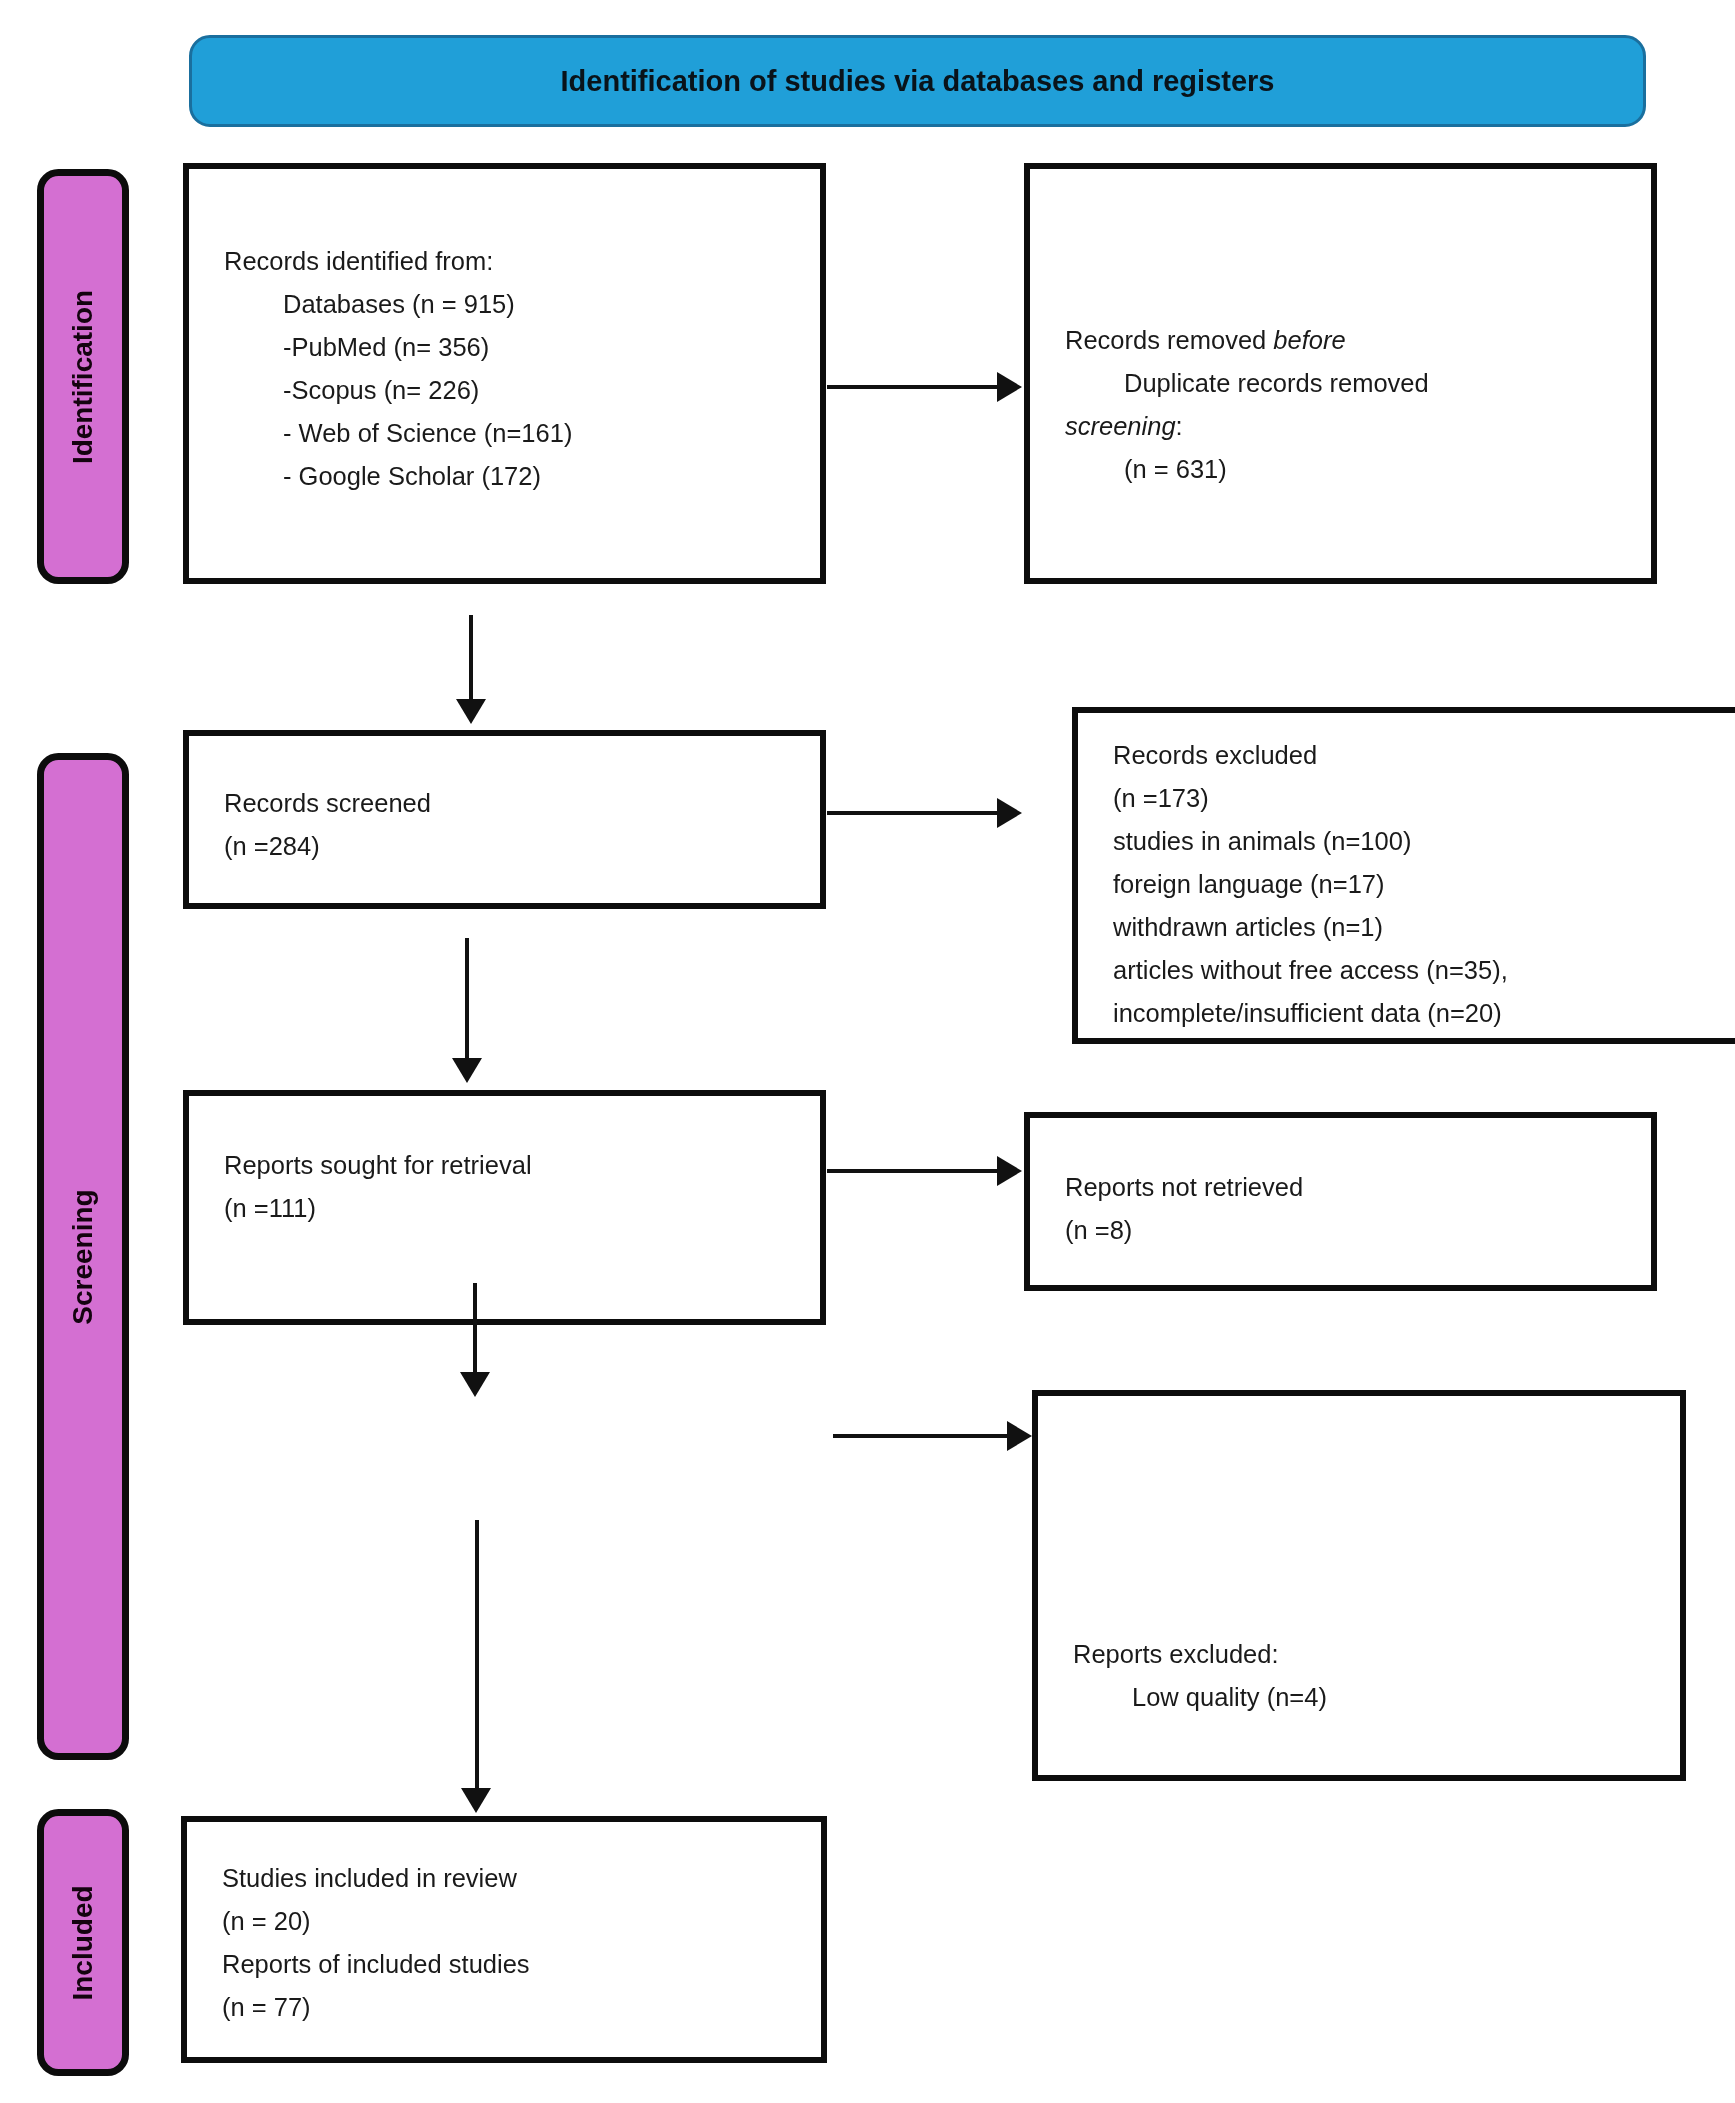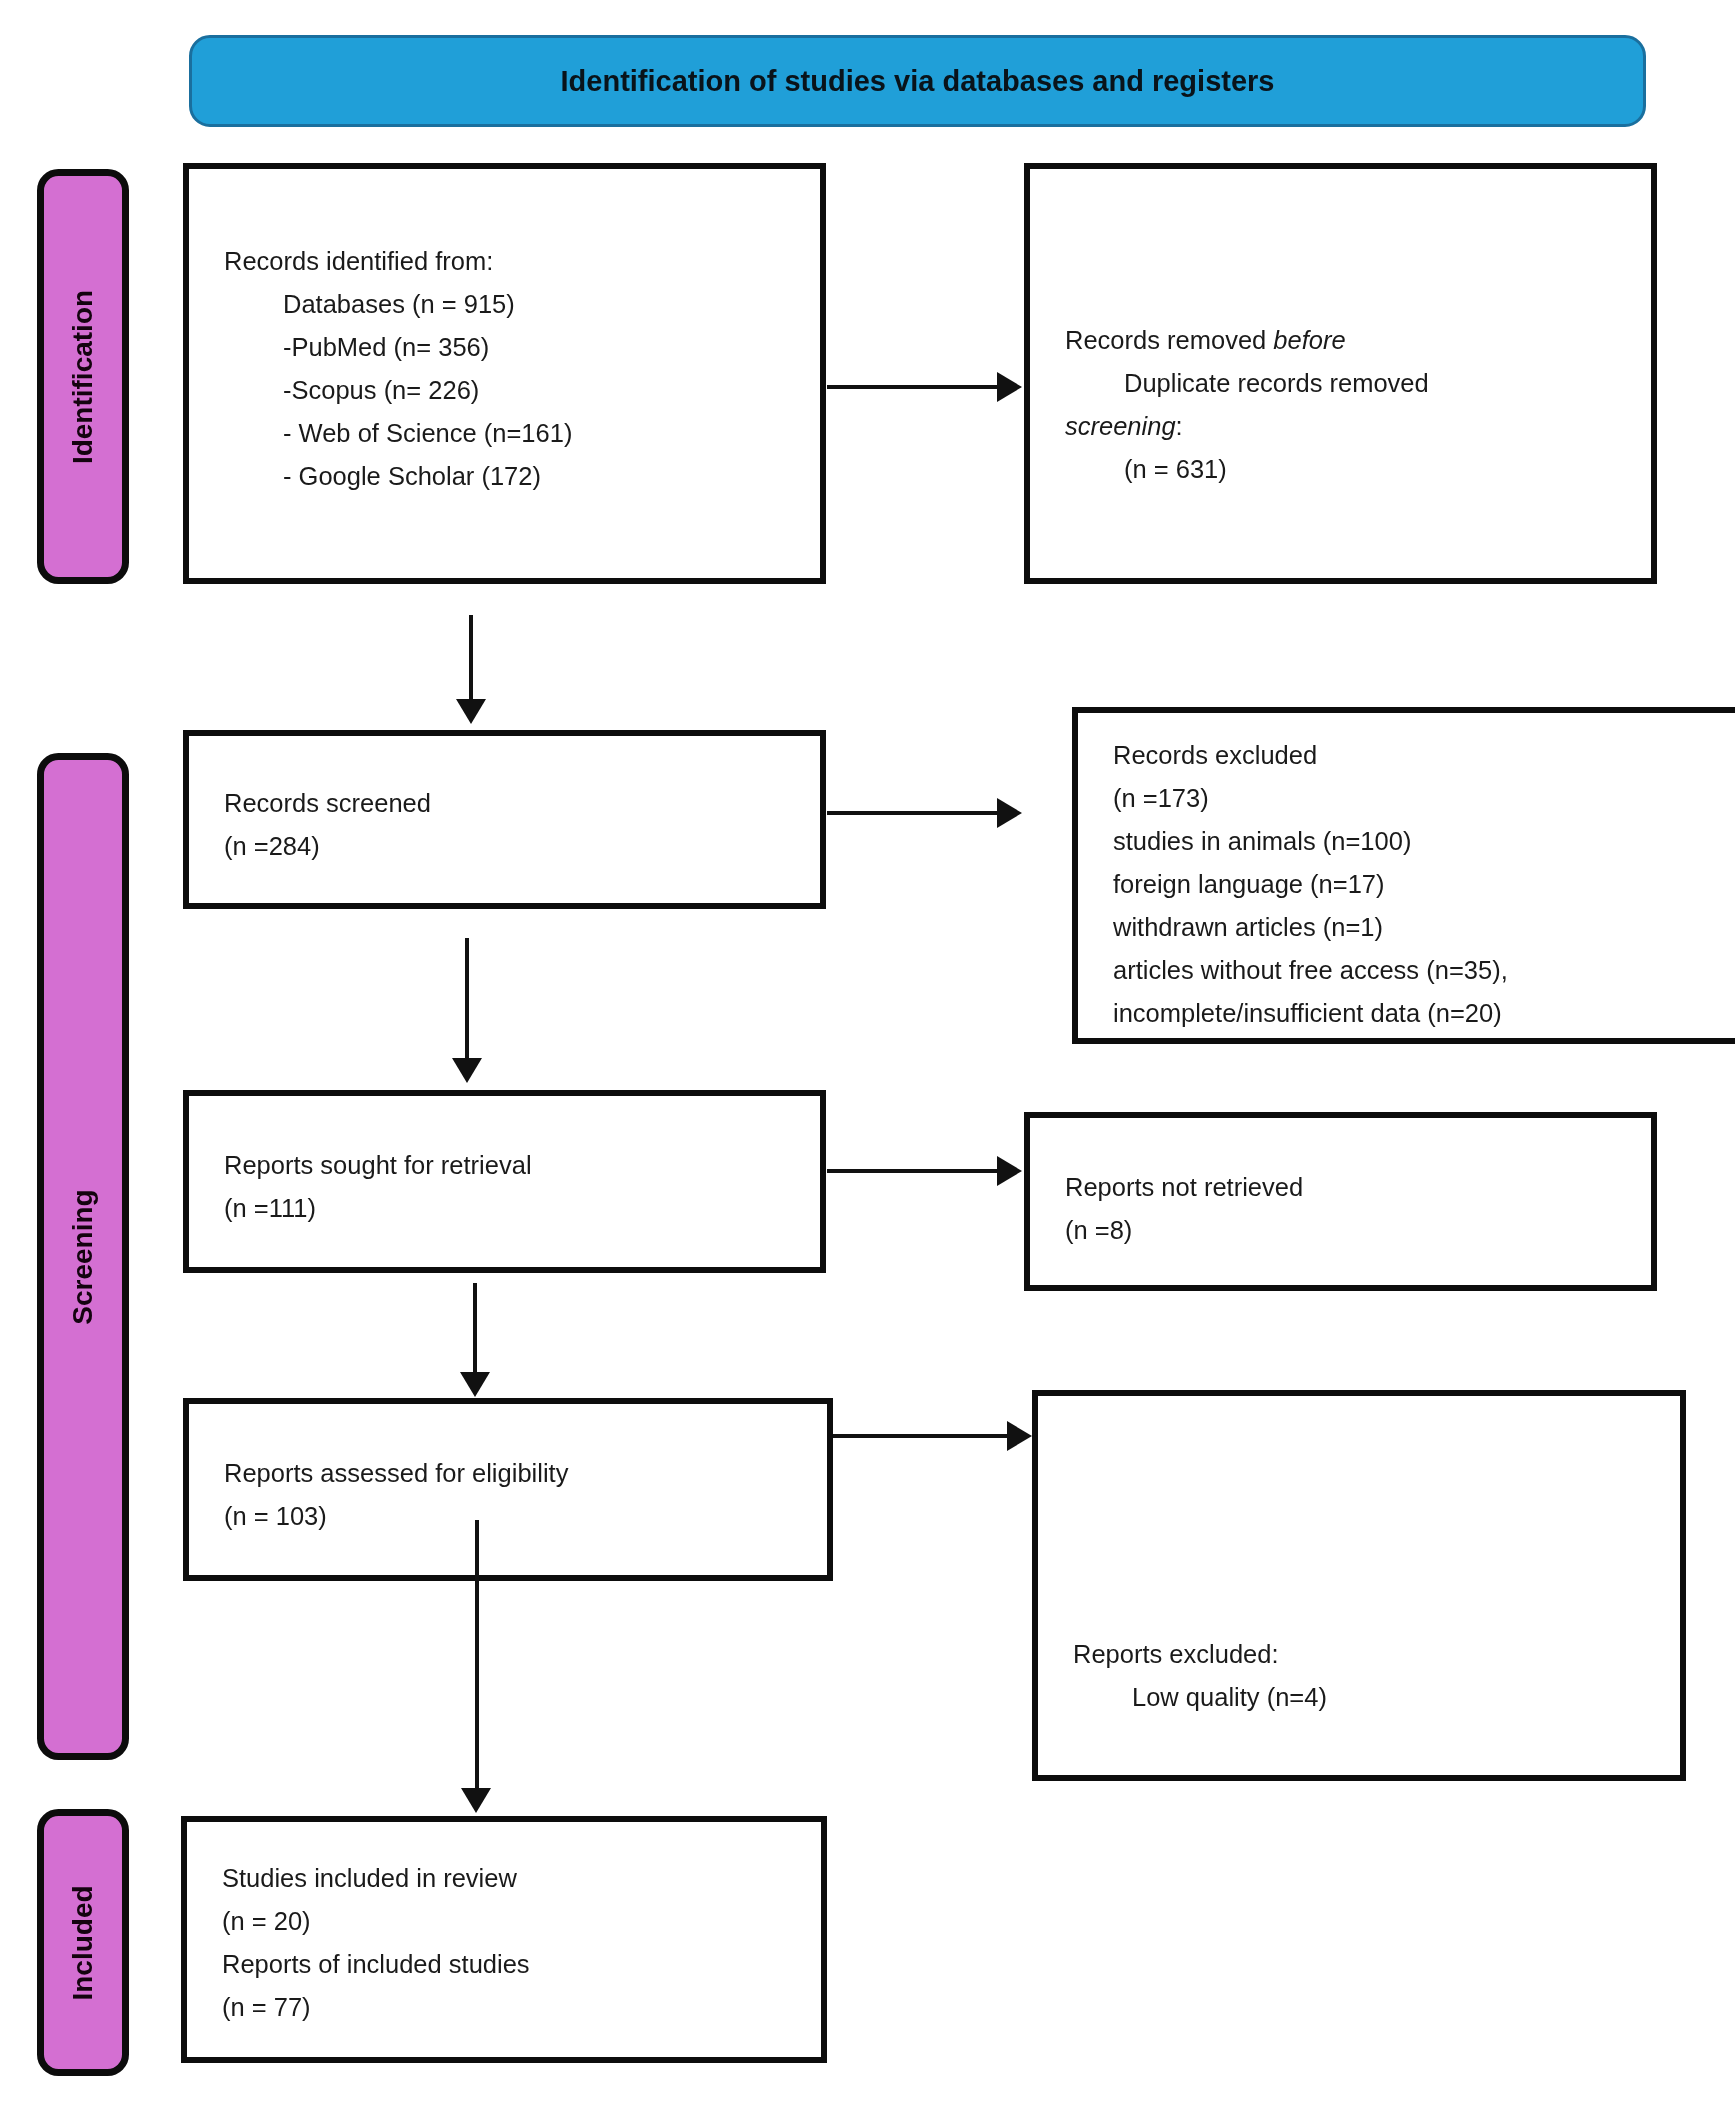--- a/index.html
+++ b/index.html
@@ -79,33 +79,27 @@
       </div>
   </div>
 
   <div class="box" style="left:183px;top:730px;width:643px;height:179px;">
     <div class="inner" style="padding-top:46px;">
         <div class="line"><span>Records screened</span></div>
         <div class="line"><span>(n =284)</span></div>
       </div>
   </div>
 
-  <div class="box" style="left:183px;top:1090px;width:643px;height:183px;">
+  <div class="box" style="left:183px;top:1090px;width:643px;height:235px;">
     <div class="inner" style="padding-top:48px;">
         <div class="line"><span>Reports sought for retrieval</span></div>
         <div class="line"><span>(n =111)</span></div>
       </div>
   </div>
 
-  <div class="box" style="left:183px;top:1398px;width:650px;height:183px;">
-    <div class="inner" style="padding-top:48px;">
-        <div class="line"><span>Reports assessed for eligibility</span></div>
-        <div class="line"><span>(n = 103)</span></div>
-      </div>
-  </div>
 
   <div class="box" style="left:181px;top:1816px;width:646px;height:247px;">
     <div class="inner" style="padding-top:35px;">
         <div class="line"><span>Studies included in review</span></div>
         <div class="line"><span>(n = 20)</span></div>
         <div class="line"><span>Reports of included studies</span></div>
         <div class="line"><span>(n = 77)</span></div>
       </div>
   </div>
 

